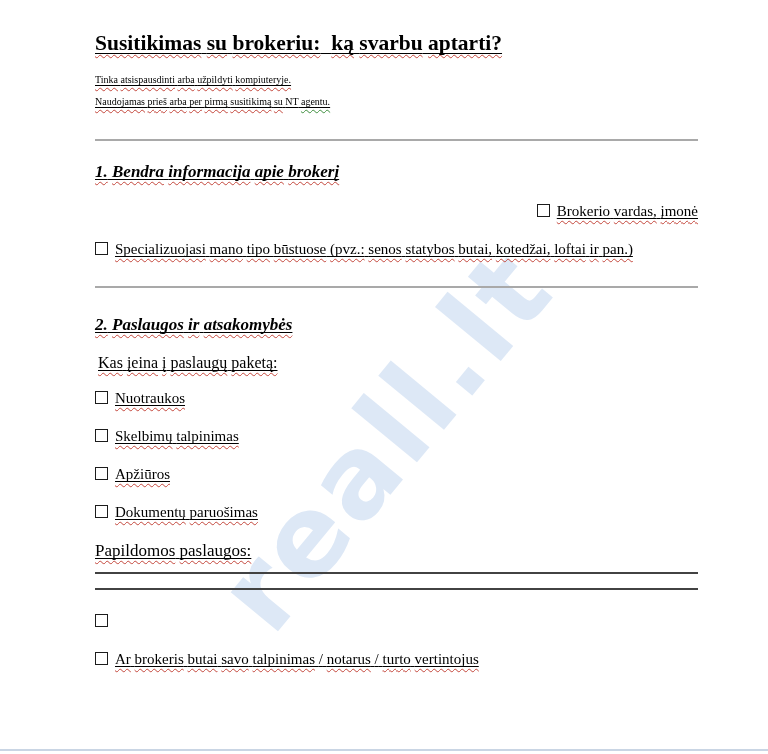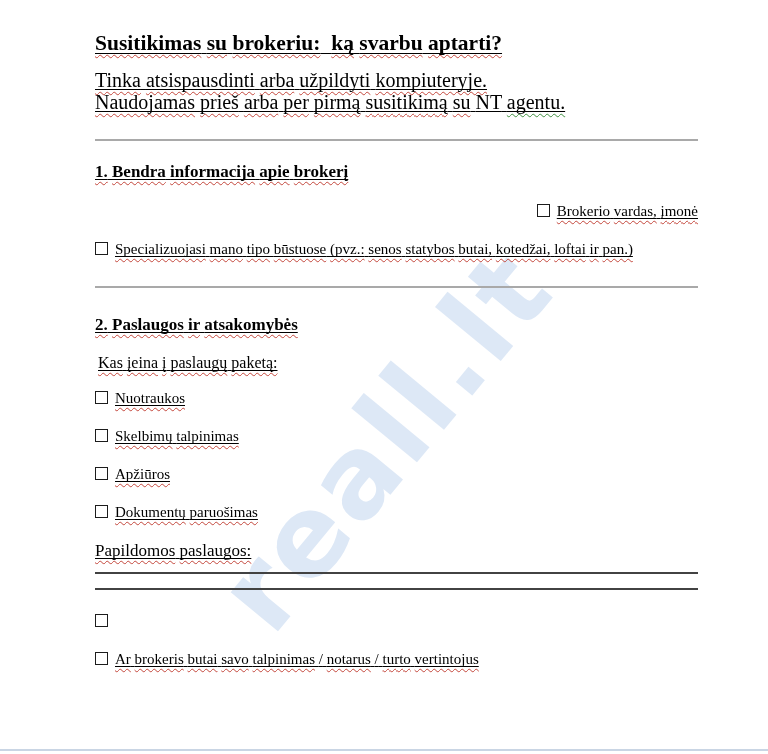--- a/index.html
+++ b/index.html
@@ -27,23 +27,23 @@
     text-decoration-line:underline; text-decoration-style:wavy;
     text-decoration-thickness:1px; text-underline-offset:4px;
     text-decoration-skip-ink:none;
   }
   .sq.red   { text-decoration-color:#c4473c; }
   .sq.green { text-decoration-color:#3f8f3f; }
   .title {
     margin:30px 0 0 0; font-size:21.5px; font-weight:bold; line-height:26px;
   }
   .title .u { text-underline-offset:3px; }
-  .intro { margin-top:13px; font-size:20px; line-height:22px; }
+  .intro { margin-top:13px; font-size:10px; line-height:22px; }
   .divider { height:2px; background:#a9a9a9; margin-top:26px; }
-  .h2 { margin:20px 0 0 0; font-size:17px; font-weight:bold; line-height:22px; }
+  .h2 { margin:20px 0 0 0; font-size:17px; font-weight:bold; line-height:22px;font-style:italic; }
   .h2.later { margin-top:26px; }
   .row { margin-top:18.5px; font-size:15px; line-height:19.5px; }
   .row.first { margin-top:19px;text-align:right; }
   .row.first2 { margin-top:17px; }
   .row.afterlines { margin-top:22px; }
   .cb {
     display:inline-block; width:11px; height:11px;
     border:1.5px solid #1c1c1c; margin-right:7px; vertical-align:-1px;
     background:#fff; cursor:pointer;
   }

